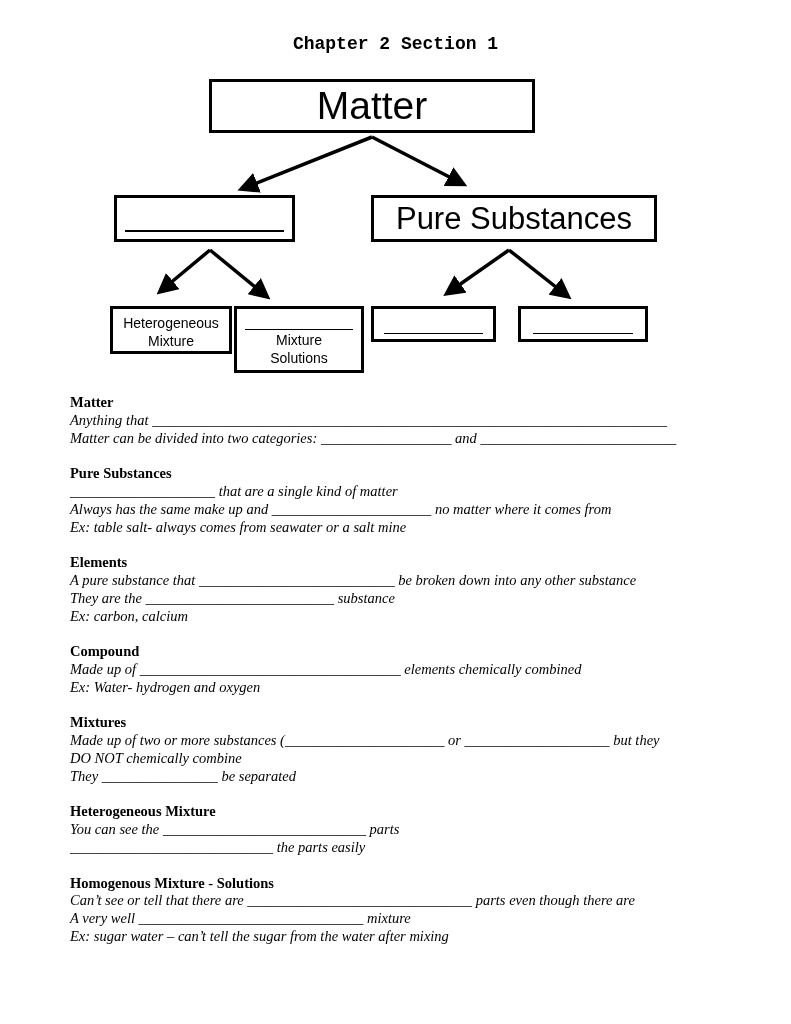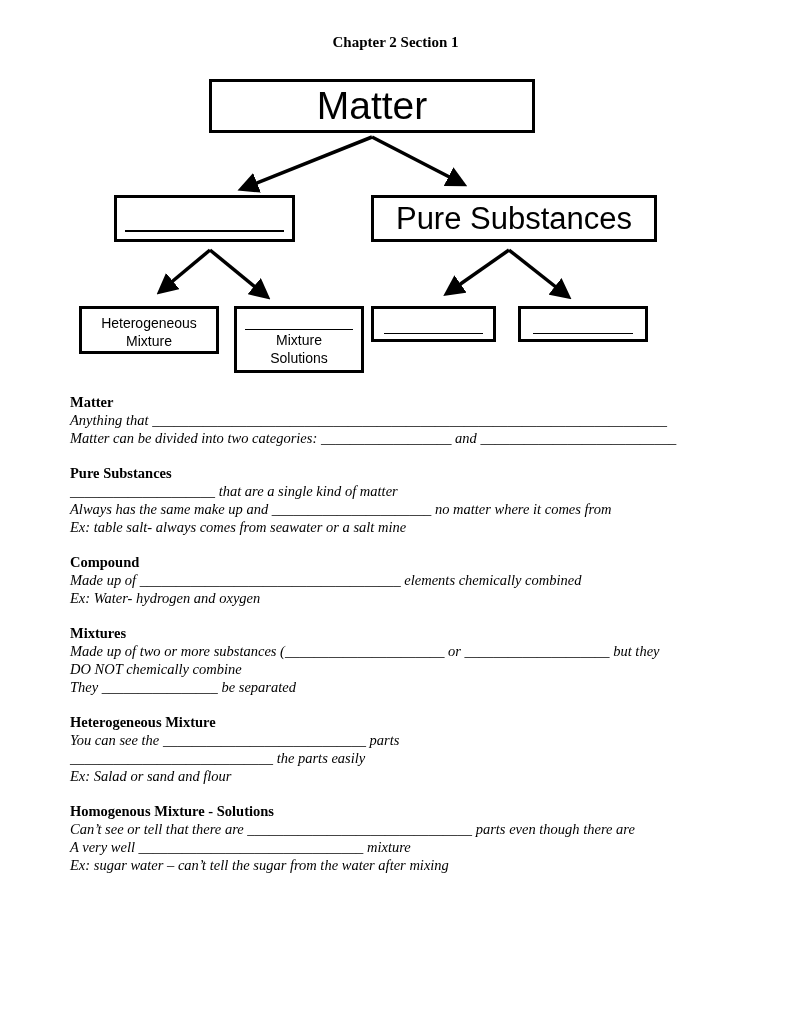--- a/index.html
+++ b/index.html
@@ -1,28 +1,28 @@
 <!DOCTYPE html>
 <html><head>
   <meta charset="utf-8">
   <style>
     html, body { margin: 0; padding: 0; background: #ffffff; }
     body { width: 791px; height: 1024px; position: relative; overflow: hidden; color: #000; }
     .title {
       position: absolute; left: 0; width: 791px; top: 34px; text-align: center;
-      font-family: Liberation Serif, serif; font-weight: bold; font-size: 15px;
+      font-family: Liberation Mono, monospace; font-weight: bold; font-size: 18px;
     }
     .box {
       position: absolute; border: 3px solid #000; box-sizing: border-box; background: #fff;
       font-family: "Liberation Sans", sans-serif; text-align: center;
     }
     #box-matter { left: 209px; top: 79px; width: 326px; height: 54px; font-size: 39px; line-height: 48px; }
     #box-mixtures { left: 114px; top: 195px; width: 181px; height: 47px; }
     #box-pure { left: 371px; top: 195px; width: 286px; height: 47px; font-size: 31px; line-height: 41px; }
-    #box-hetero { left: 79px; top: 306px; width: 140px; height: 48px; font-size: 14px; line-height: 18px; padding-top: 5px; }
+    #box-hetero { left: 110px; top: 306px; width: 122px; height: 48px; font-size: 14px; line-height: 18px; padding-top: 5px; }
     #box-homo { left: 234px; top: 306px; width: 130px; height: 67px; font-size: 14px; line-height: 18px; }
     #box-ps1 { left: 371px; top: 306px; width: 125px; height: 36px; }
     #box-ps2 { left: 518px; top: 306px; width: 130px; height: 36px; }
     .blank-line { position: absolute; border-bottom: 2px solid #000; }
     svg.arrows { position: absolute; left: 0; top: 0; width: 791px; height: 400px; pointer-events: none; }
     .notes {
       position: absolute; left: 70px; top: 394px; width: 680px;
       font-family: "Liberation Serif", serif; font-size: 14.5px; line-height: 17.8px;
     }
     .section { margin-bottom: 17.8px; }
@@ -88,35 +88,40 @@
     <div class="line">Anything that _______________________________________________________________________</div>
     <div class="line">Matter can be divided into two categories: __________________ and ___________________________</div>
   </div>
   <div class="section">
     <h3>Pure Substances</h3>
     <div class="line">____________________ that are a single kind of matter</div>
     <div class="line">Always has the same make up and ______________________ no matter where it comes from</div>
     <div class="line">Ex: table salt- always comes from seawater or a salt mine</div>
   </div>
   <div class="section">
+    <h3>Elements</h3>
+    <div class="line">A pure substance that ___________________________ be broken down into any other substance</div>
+    <div class="line">They are the __________________________ substance</div>
+    <div class="line">Ex: carbon, calcium</div>
+  </div>
+  <div class="section">
     <h3>Compound</h3>
     <div class="line">Made up of ____________________________________ elements chemically combined</div>
     <div class="line">Ex: Water- hydrogen and oxygen</div>
   </div>
   <div class="section">
     <h3>Mixtures</h3>
     <div class="line">Made up of two or more substances (______________________ or ____________________ but they</div>
     <div class="line">DO NOT chemically combine</div>
     <div class="line">They ________________ be separated</div>
   </div>
   <div class="section">
     <h3>Heterogeneous Mixture</h3>
     <div class="line">You can see the ____________________________ parts</div>
     <div class="line">____________________________ the parts easily</div>
-    <div class="line">Ex: Salad or sand and flour</div>
   </div>
   <div class="section">
     <h3>Homogenous Mixture - Solutions</h3>
     <div class="line">Can’t see or tell that there are _______________________________ parts even though there are</div>
     <div class="line">A very well _______________________________ mixture</div>
     <div class="line">Ex: sugar water – can’t tell the sugar from the water after mixing</div>
   </div>
 </div>
 
 </body></html>

